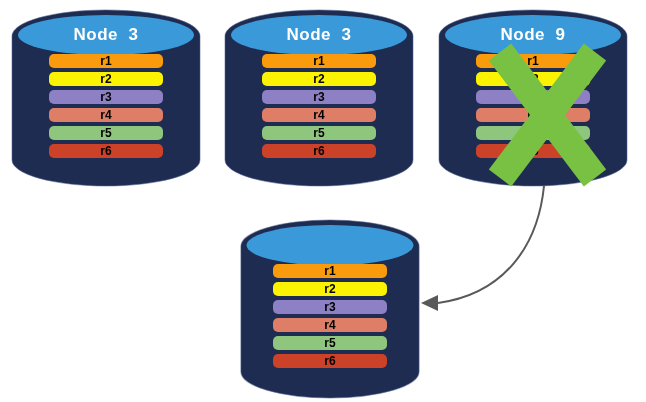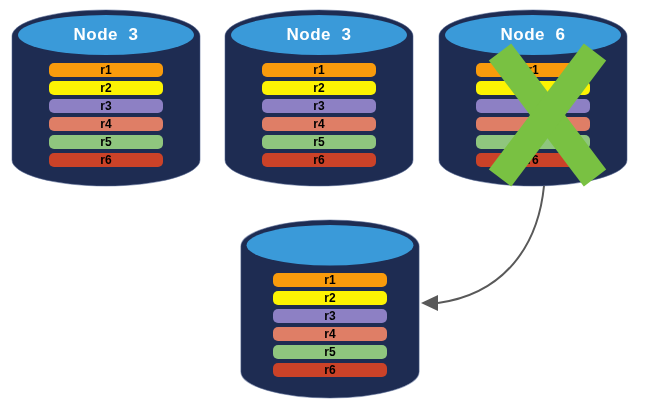--- a/index.html
+++ b/index.html
@@ -27,21 +27,21 @@
 
   .node-title {
     position: absolute; top: 18px; left: 0; right: 0;
     text-align: center;
     font-size: 17px; font-weight: bold; line-height: 1;
     color: var(--node-title-text, #fff);
     white-space: pre;
     letter-spacing: 0.5px;
   }
   .rows {
-    position: absolute; top: 55px; left: 50%;
+    position: absolute; top: 46px; left: 50%;
     transform: translateX(-50%);
     width: 114px;
     display: flex; flex-direction: column; gap: 4px;
   }
   .row {
     height: 14px; border-radius: 5px;
     display: flex; align-items: center; justify-content: center;
     font-size: 12px; font-weight: bold; line-height: 1;
     color: var(--row-label-text, #000);
   }
@@ -127,21 +127,21 @@
         <span>r6</span>
       </div>
     </div>
 </div>
 
 <div class="node" id="node-3">
   <svg class="cyl" viewBox="0 0 192 182" preserveAspectRatio="none">
     <path class="cyl-body" d="M2,28 A94,26 0 0 1 190,28 L190,152 A94,26 0 0 1 2,152 Z"></path>
     <ellipse class="cyl-top" cx="96" cy="27" rx="88" ry="20"></ellipse>
   </svg>
-  <div class="node-title">Node  6</div>
+  <div class="node-title">Node  9</div>
   <div class="rows">
 
       <div class="row" style="background-color: rgb(249, 155, 12);">
         <span>r1</span>
       </div>
 
       <div class="row" style="background-color: rgb(252, 243, 3);">
         <span>r2</span>
       </div>
 

